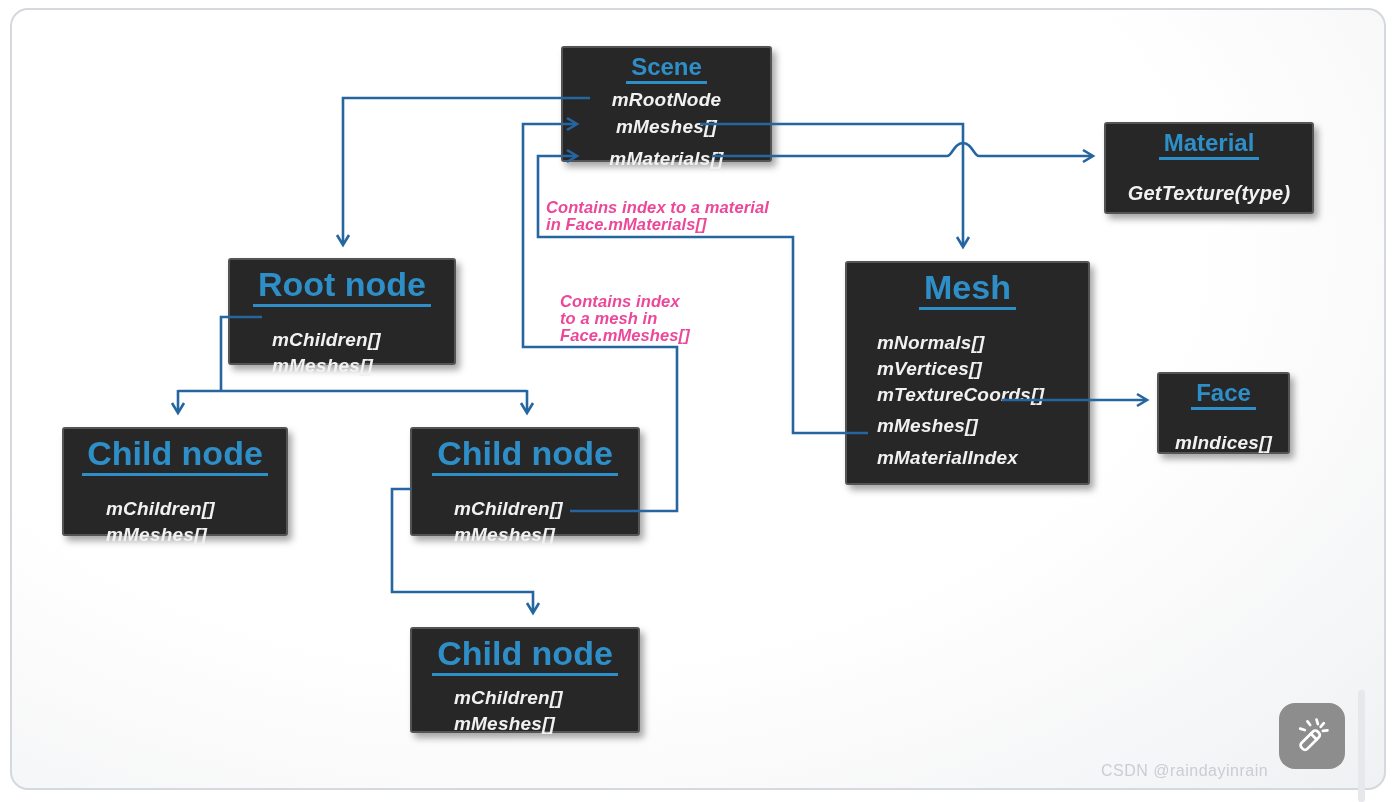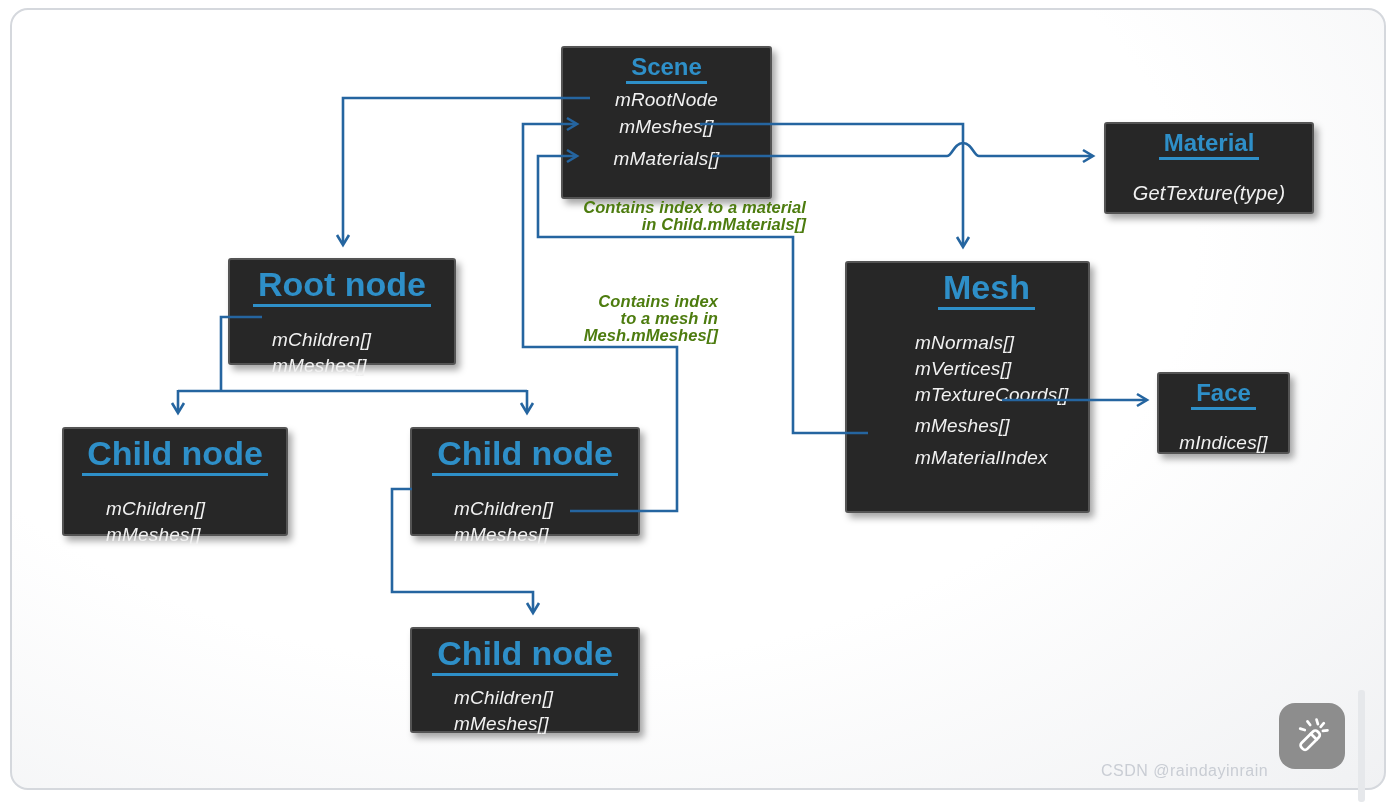--- a/index.html
+++ b/index.html
@@ -9,47 +9,47 @@
         border:2px solid #d5d8dd;border-radius:18px;
         background:radial-gradient(ellipse at 38% 30%, #ffffff 55%, #f0f1f3 100%);}
   
   .node{position:absolute;background:#272727;border:2px solid #545454;border-radius:3px;
         box-shadow:4px 5px 7px rgba(0,0,0,0.35);box-sizing:border-box;text-align:center;}
   .node-title{display:block;margin-top:6px;}
   .node-title span{display:inline-block;font-weight:800;color:#2e8fc8;
         border-bottom:3px solid #2e8fc8;padding:0 5px 1px;line-height:1.1;}
   .t24 span{font-size:24px;}
   .t28 span{font-size:34px;}
-  .member{font-style:italic;font-weight:normal;color:#f1f1f1;font-size:19px;line-height:26px;
+  .member{font-style:italic;font-weight:bold;color:#f1f1f1;font-size:19px;line-height:26px;
           letter-spacing:0.2px;}
   .members{margin-top:20px;}
   .align-left{text-align:left;padding-left:42px;}
   .mesh-pad{text-align:left;padding-left:30px;}
   
-  #node-scene   {left:561px;top:46px;width:211px;height:153px;}
+  #node-scene   {left:561px;top:46px;width:211px;height:116px;}
   #node-scene .members{margin-top:2px;}
   #node-scene .member{line-height:27px;}
   #node-scene .member:last-child{margin-top:5px;}
   #node-material{left:1104px;top:122px;width:210px;height:92px;}
   #node-material .member{font-size:20px;}
   #node-root    {left:228px;top:258px;width:228px;height:107px;}
   #node-child1  {left:62px;top:427px;width:226px;height:109px;}
   #node-child2  {left:410px;top:427px;width:230px;height:109px;}
   #node-child3  {left:410px;top:627px;width:230px;height:106px;}
   #node-child3 .members{margin-top:9px;}
-  #node-mesh    {left:845px;top:261px;width:245px;height:252px;padding-left:38px;}
+  #node-mesh    {left:845px;top:261px;width:245px;height:224px;}
   #node-mesh .member{line-height:26px;}
   #node-mesh .m-faces{margin-top:5px;}
   #node-mesh .m-matindex{margin-top:6px;}
   #node-face    {left:1157px;top:372px;width:133px;height:82px;}
   
-  .annot{position:absolute;color:#4d7c0f;font-weight:bold;font-style:italic;
-         font-size:16.5px;line-height:17px;letter-spacing:0.1px;text-align:right;}
+  .annot{position:absolute;color:#ec4899;font-weight:bold;font-style:italic;
+         font-size:16.5px;line-height:17px;letter-spacing:0.1px;}
   #annot-material{left:546px;top:199px;width:260px;}
-  #annot-mesh{left:528px;top:293px;width:190px;}
+  #annot-mesh{left:560px;top:293px;width:190px;}
   
   svg.wires{position:absolute;left:0;top:0;width:1396px;height:802px;pointer-events:none;}
   svg.wires path{fill:none;stroke:#2565a0;stroke-width:2.6px;}
   
   .watermark{position:absolute;left:1101px;top:762px;font-size:16px;color:#c9cdd4;
              letter-spacing:0.5px;white-space:nowrap;}
   .scroll-sliver{position:absolute;left:1358px;top:690px;width:7px;height:112px;
              background:#e6e8eb;border-radius:3px;}
   .magic-btn{position:absolute;left:1279px;top:703px;width:66px;height:66px;border-radius:16px;
              background:#8d8d8d;border:none;display:flex;align-items:center;justify-content:center;
@@ -122,26 +122,26 @@
 
   <div class="node t24" id="node-face">
     <div class="node-title"><span>Face</span></div>
     <div class="members">
       <div class="member">mIndices[]</div>
     </div>
   </div>
 
   <div class="annot" id="annot-material">
     <div>Contains index to a material</div>
-    <div>in Child.mMaterials[]</div>
+    <div>in Face.mMaterials[]</div>
   </div>
   <div class="annot" id="annot-mesh">
     <div>Contains index</div>
     <div>to a mesh in</div>
-    <div>Mesh.mMeshes[]</div>
+    <div>Face.mMeshes[]</div>
   </div>
 
   <svg class="wires" viewBox="0 0 1396 802">
     <defs>
       <marker id="arrow" viewBox="0 0 16 16" refX="12" refY="8" markerWidth="16" markerHeight="16" markerUnits="userSpaceOnUse" orient="auto">
         <path d="M3,2 L13,8 L3,14" fill="none" stroke="#2565a0" stroke-width="2.6"></path>
       </marker>
     </defs>
     <path d="M590,98 H343 V244" marker-end="url(#arrow)"></path>
     <path d="M700,124 H963 V246" marker-end="url(#arrow)"></path>

